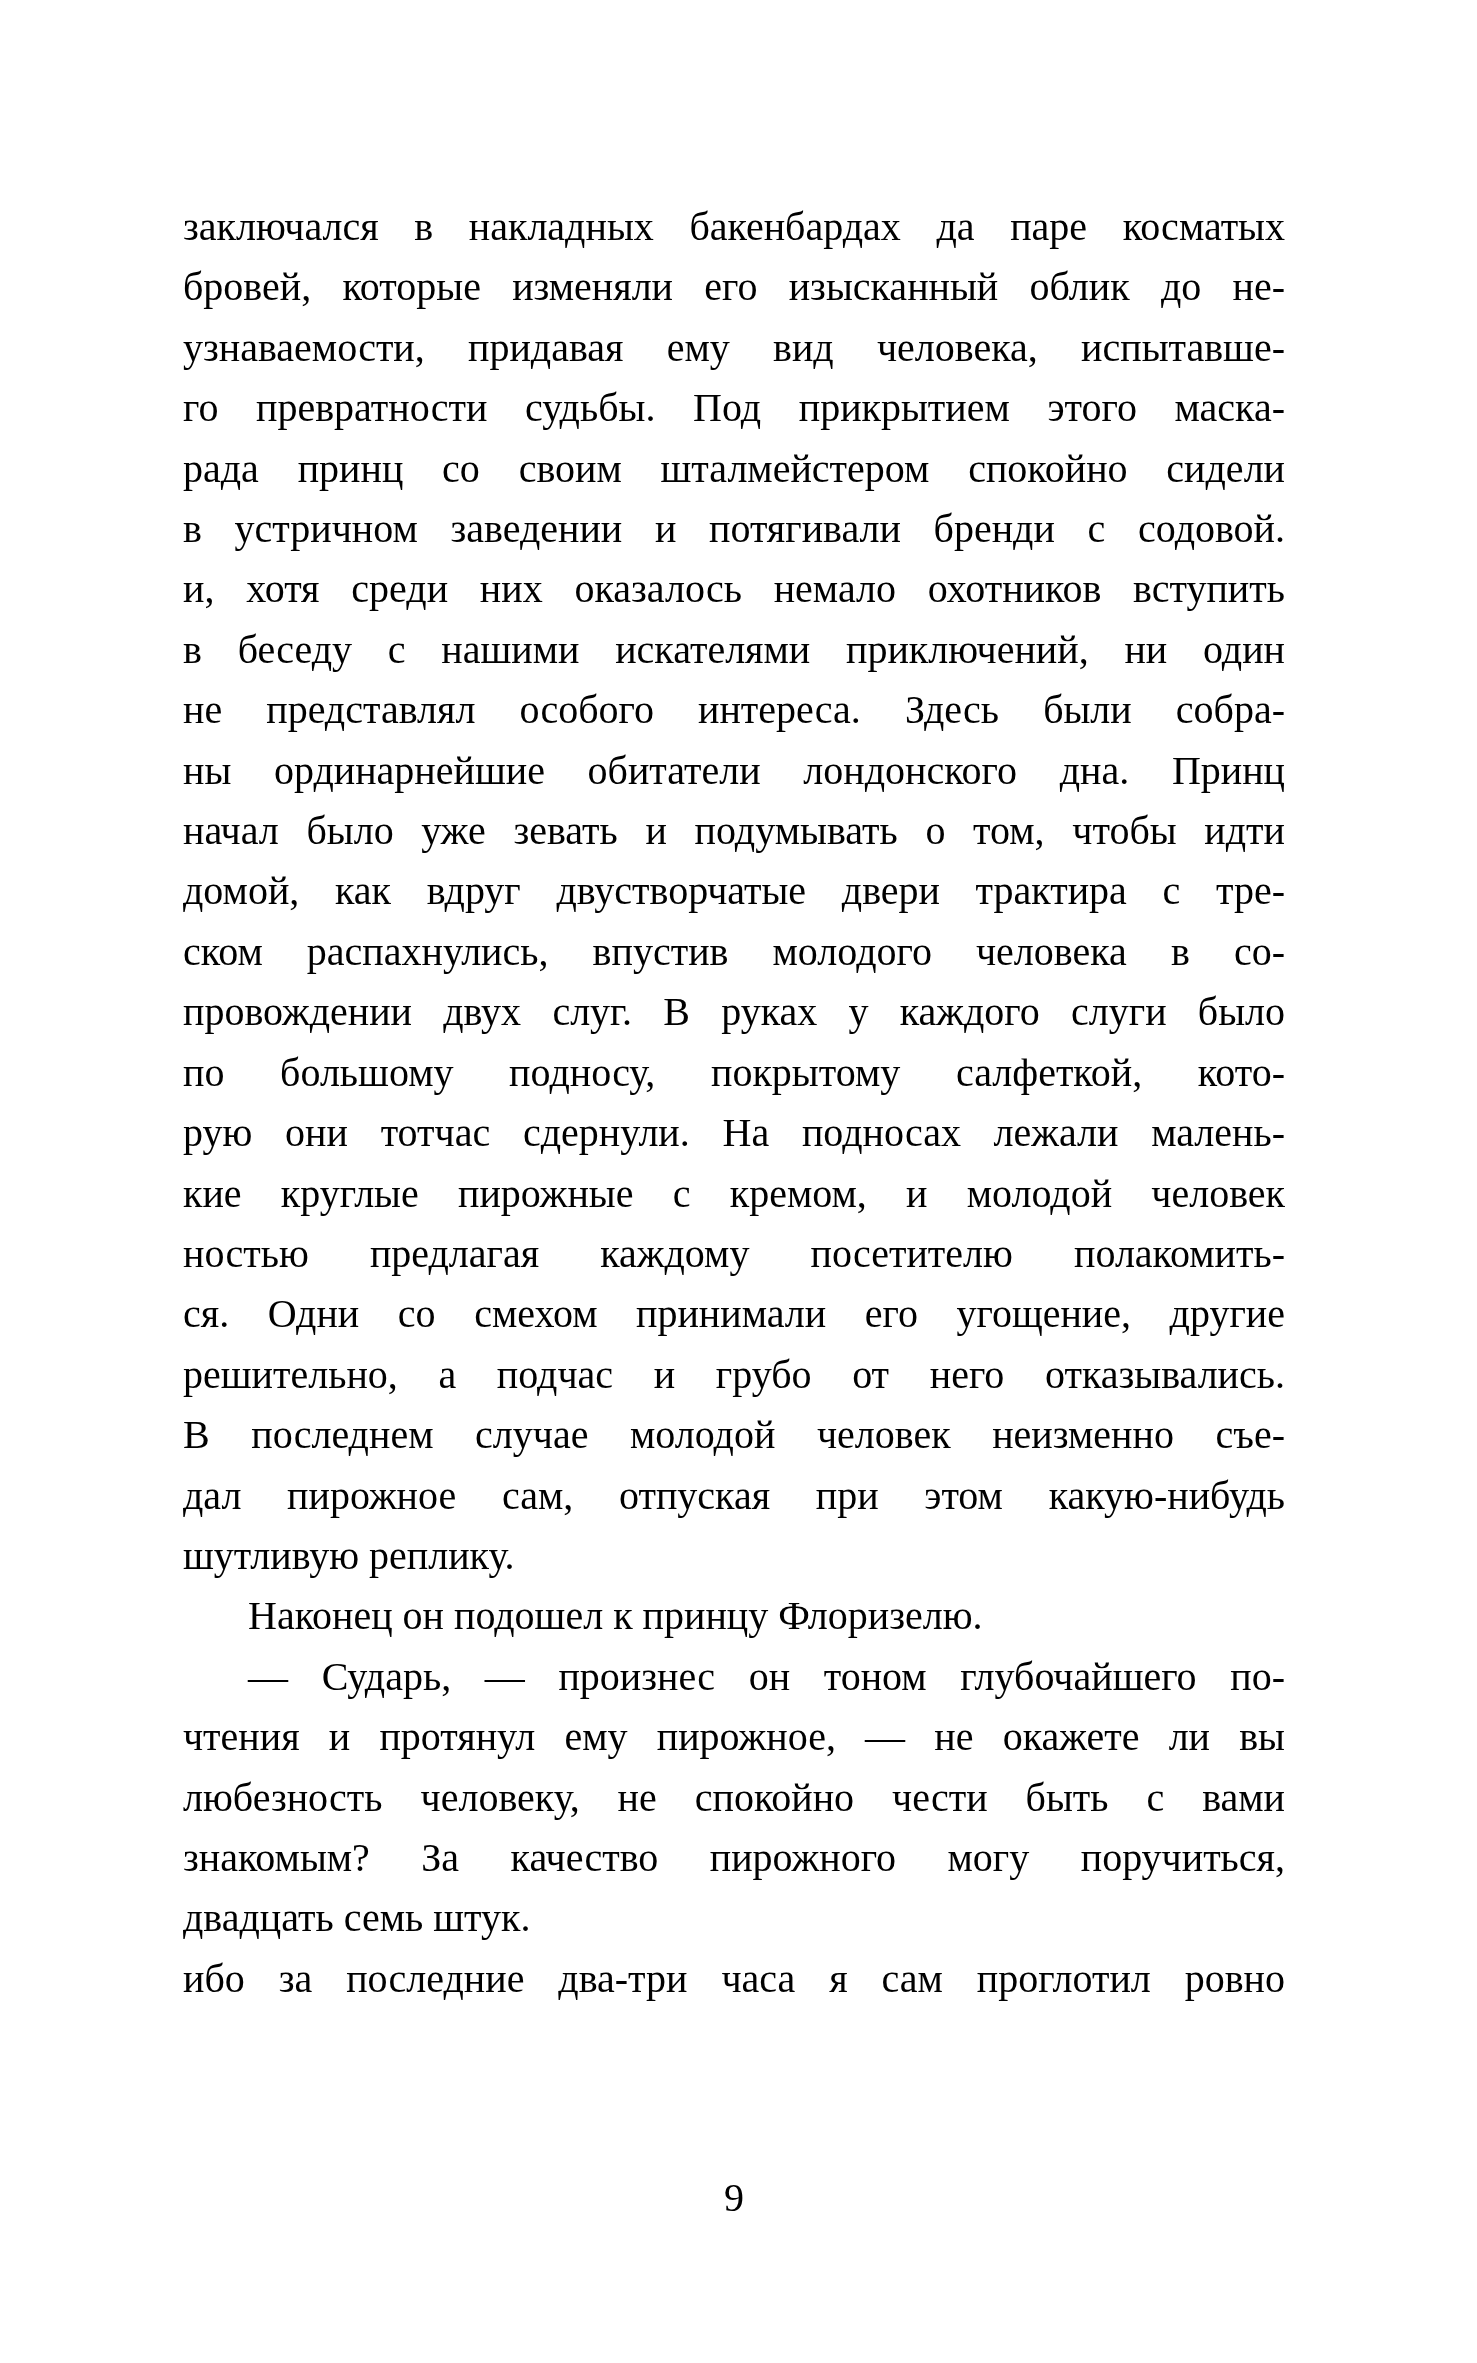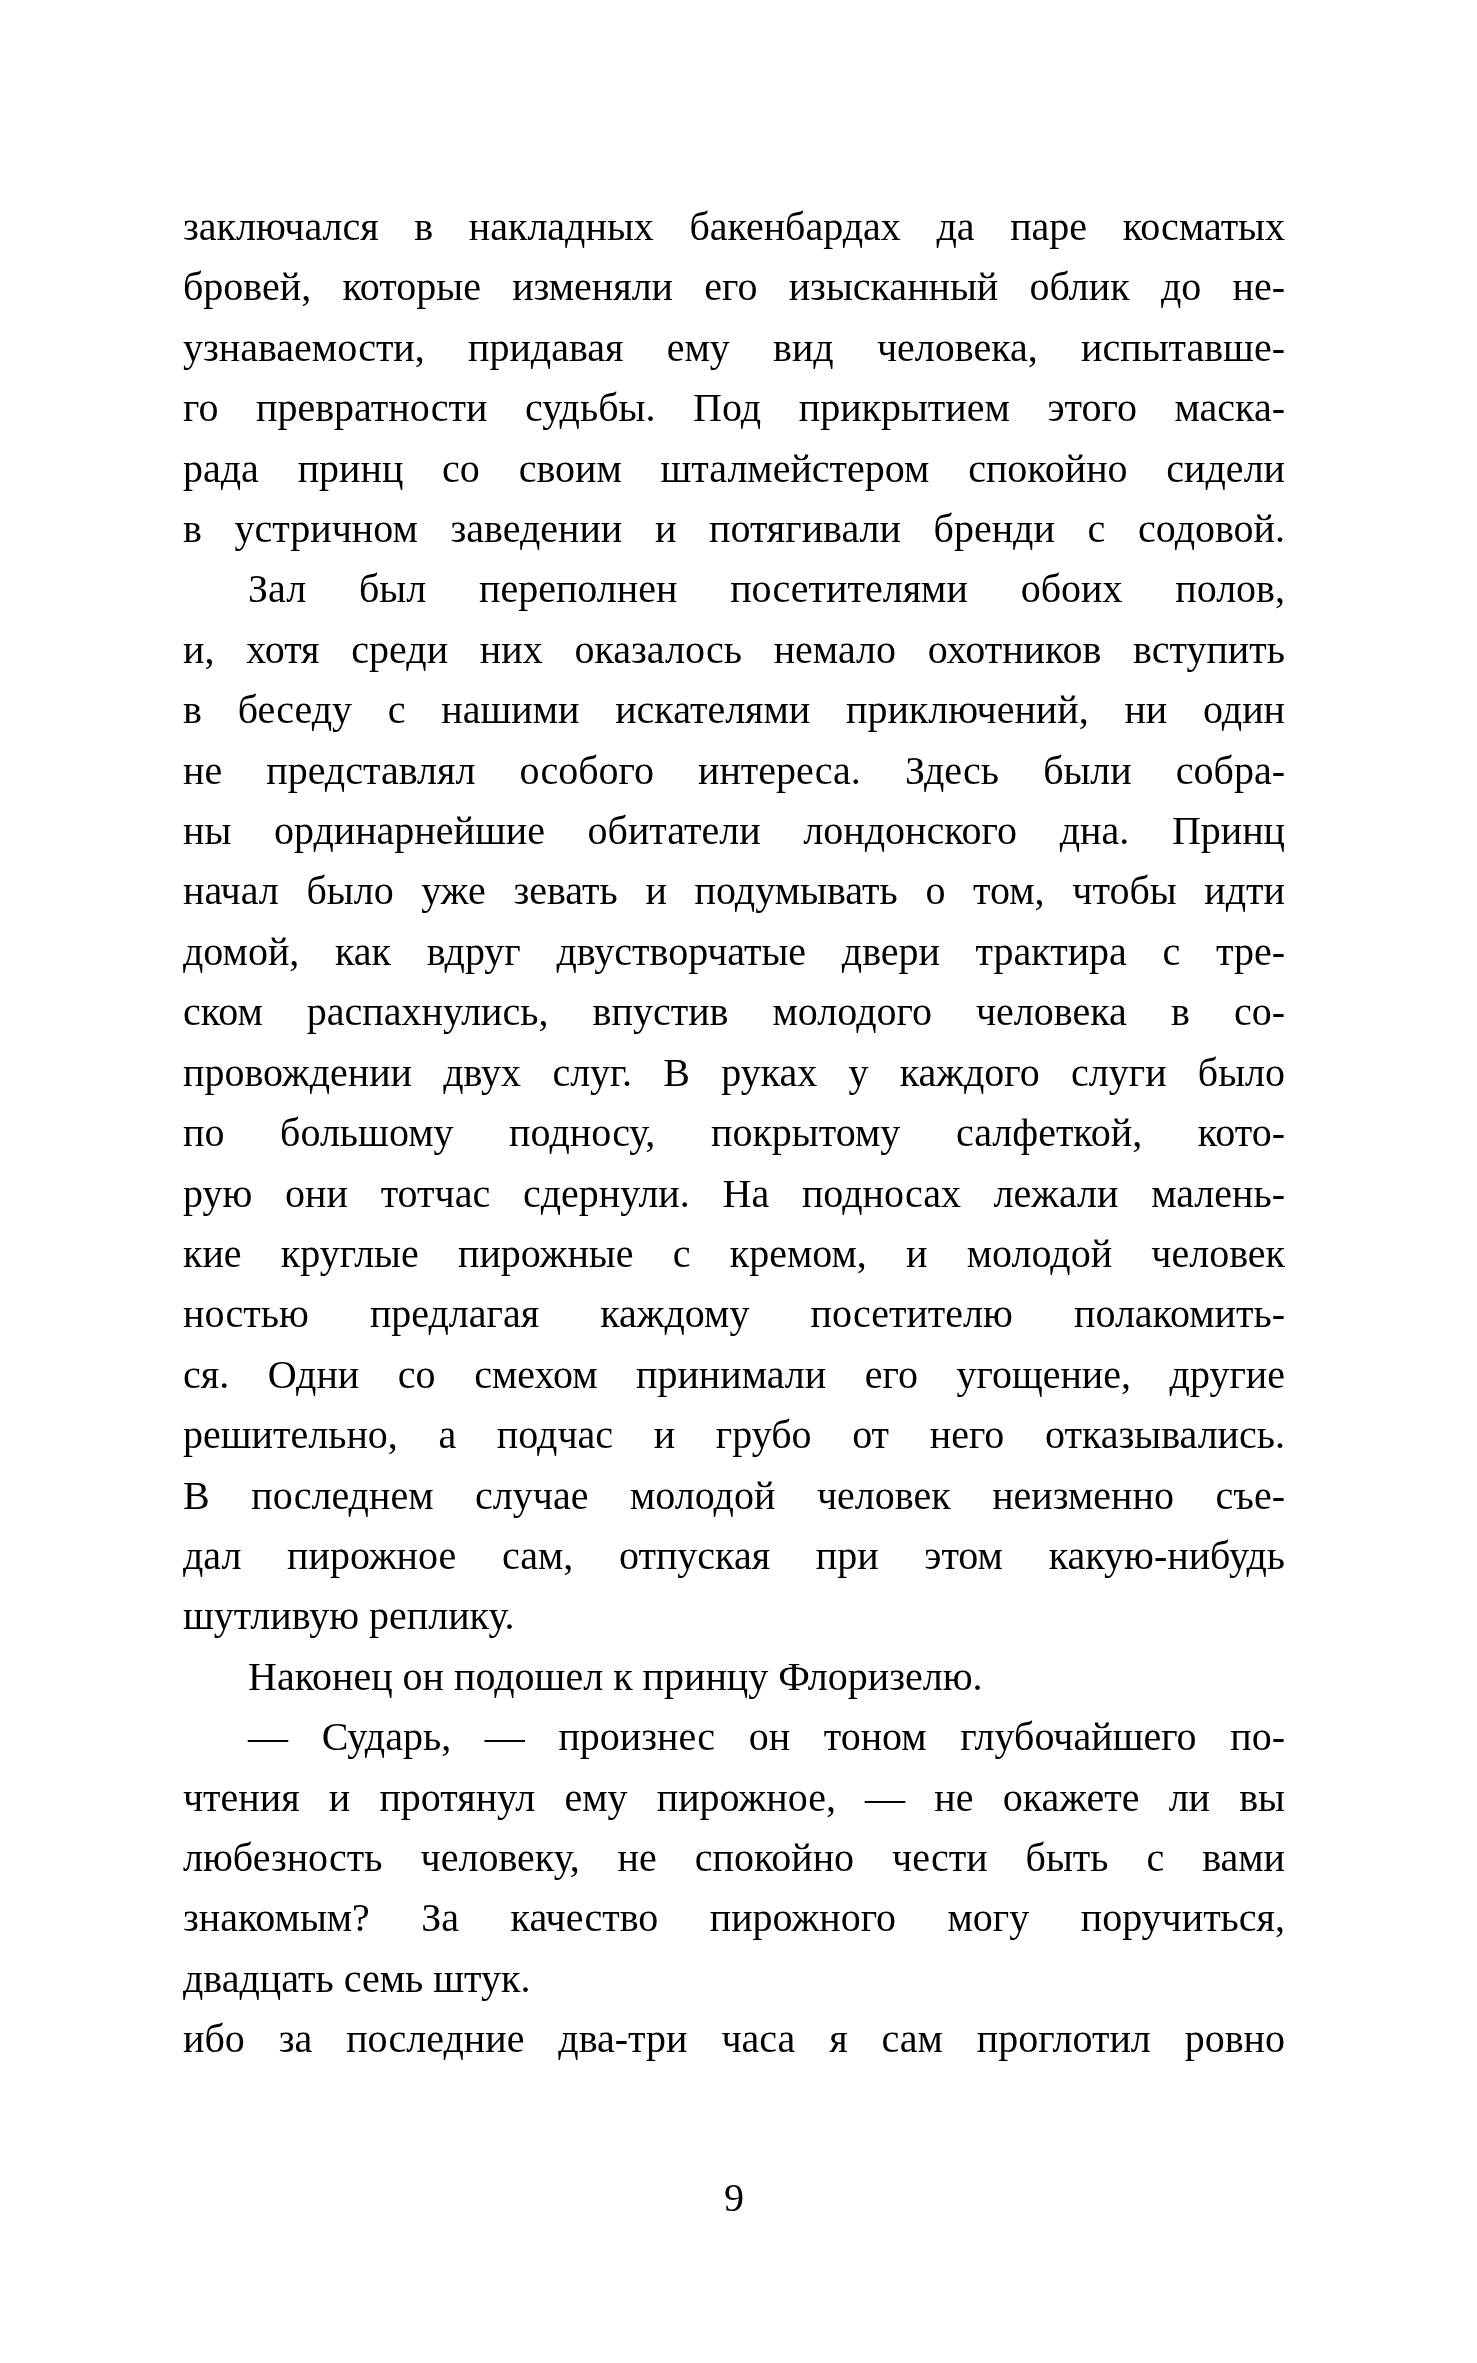--- a/index.html
+++ b/index.html
@@ -53,21 +53,20 @@
     <div class="paragraph">
       <div class="line">заключался в накладных бакенбардах да паре косматых</div>
       <div class="line">бровей, которые изменяли его изысканный облик до не-</div>
       <div class="line">узнаваемости, придавая ему вид человека, испытавше-</div>
       <div class="line">го превратности судьбы. Под прикрытием этого маска-</div>
       <div class="line">рада принц со своим шталмейстером спокойно сидели</div>
       <div class="line">в устричном заведении и потягивали бренди с содовой.</div>
     </div>
 
     <div class="paragraph">
-      <div class="line indent">Зал был переполнен посетителями обоих полов,</div>
       <div class="line">и, хотя среди них оказалось немало охотников вступить</div>
       <div class="line">в беседу с нашими искателями приключений, ни один</div>
       <div class="line">не представлял особого интереса. Здесь были собра-</div>
       <div class="line">ны ординарнейшие обитатели лондонского дна. Принц</div>
       <div class="line">начал было уже зевать и подумывать о том, чтобы идти</div>
       <div class="line">домой, как вдруг двустворчатые двери трактира с тре-</div>
       <div class="line">ском распахнулись, впустив молодого человека в со-</div>
       <div class="line">провождении двух слуг. В руках у каждого слуги было</div>
       <div class="line">по большому подносу, покрытому салфеткой, кото-</div>
       <div class="line">рую они тотчас сдернули. На подносах лежали малень-</div>

